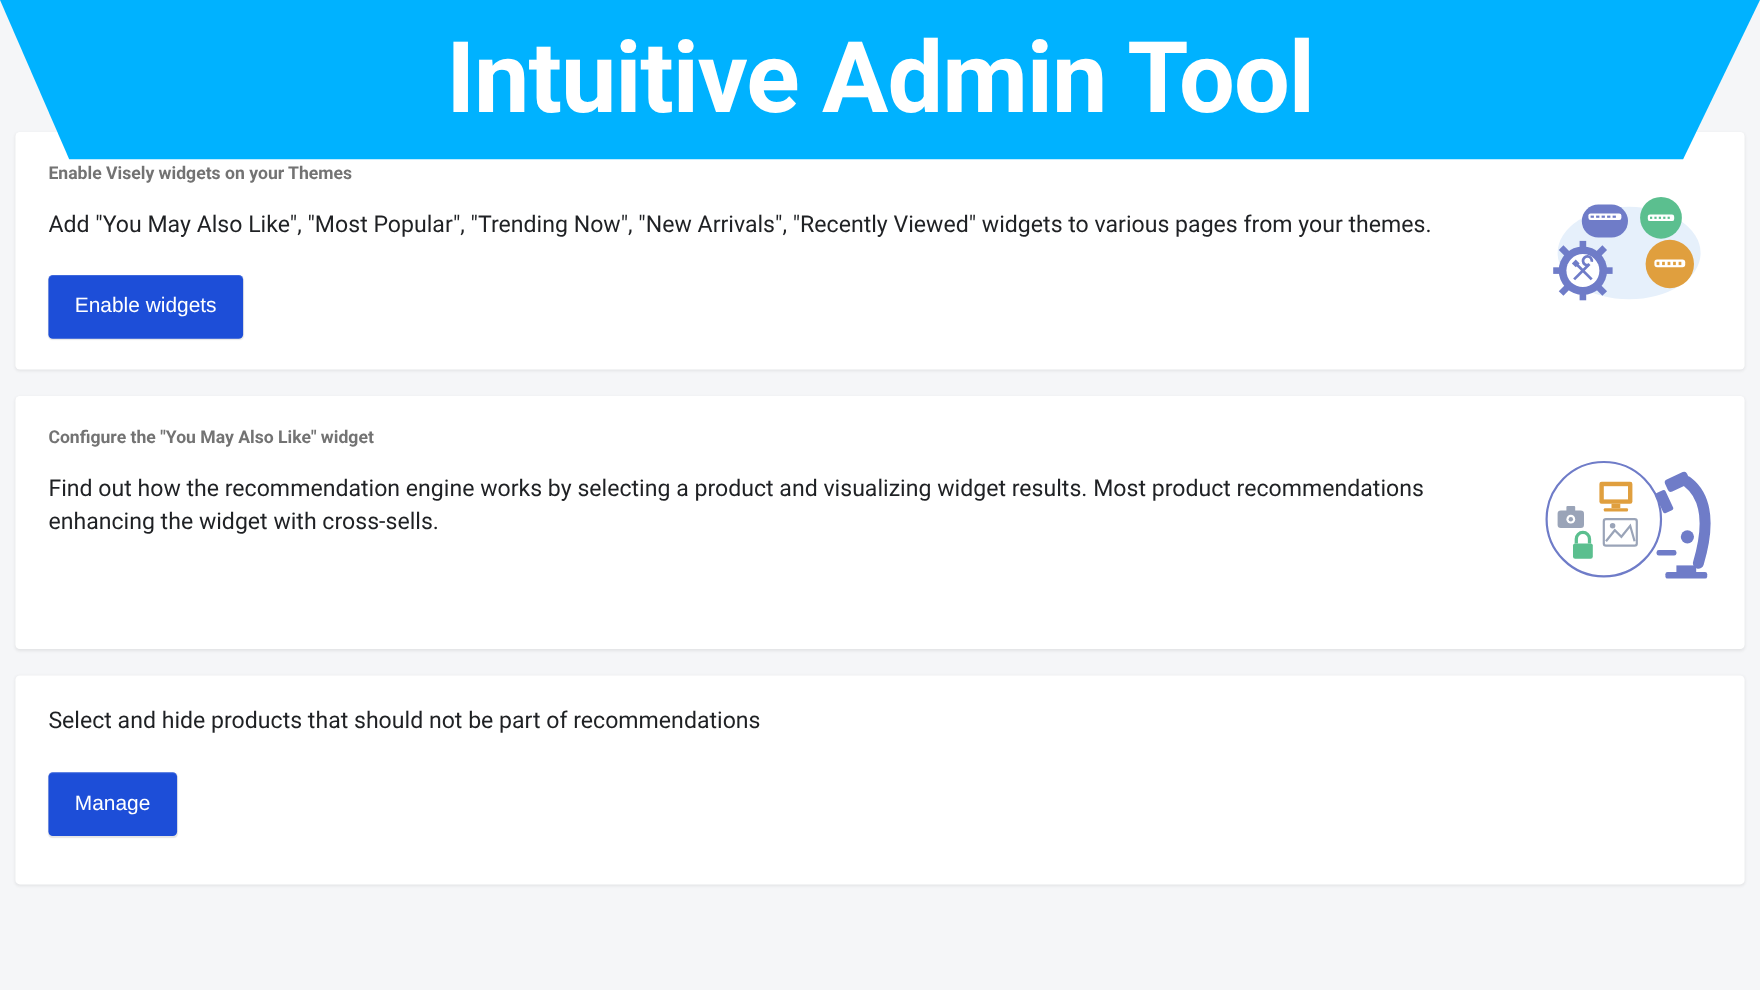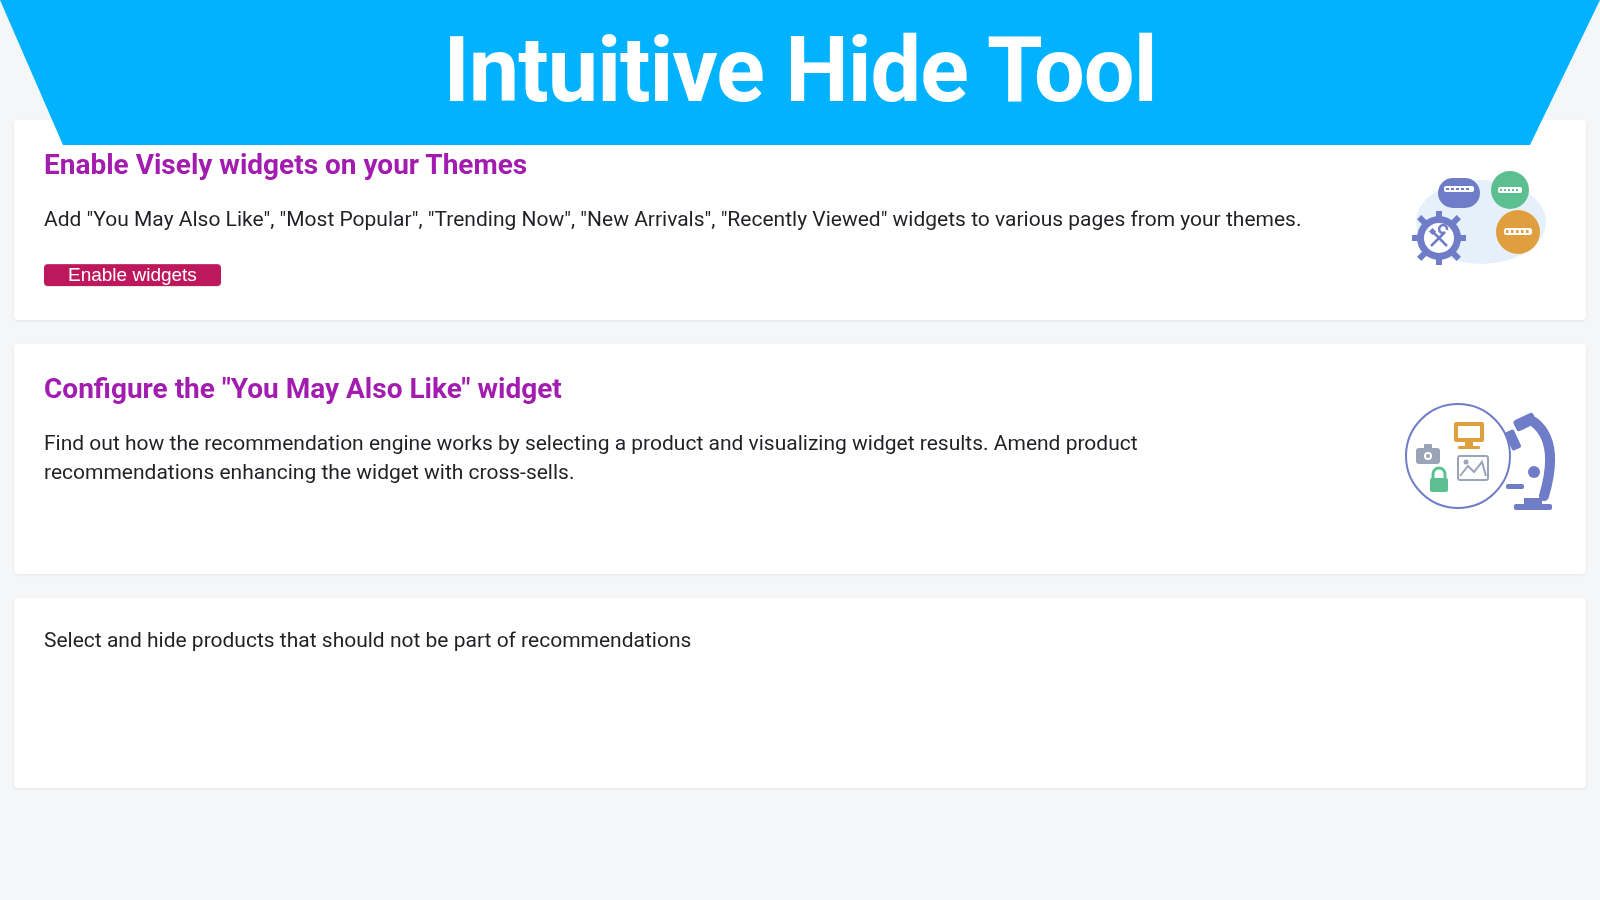--- a/index.html
+++ b/index.html
@@ -51,40 +51,40 @@
       margin-bottom: 24px;
       padding: 28px 30px 28px 30px;
       position: relative;
       min-height: 200px;
     }
     .card:first-child { padding-top: 24px; }
     .card-content {
       max-width: 1280px;
     }
     .card-title {
-      font-size: 28px;
+      font-size: 16px;
       font-weight: 700;
-      color: #a21caf;
+      color: #737373;
       margin-bottom: 24px;
     }
     .card:first-child .card-title { margin-top: 4px; }
     .card-desc {
       font-size: 21px;
       color: #1f2124;
       line-height: 1.4;
       margin-bottom: 30px;
       max-width: 1260px;
     }
     .card-button {
       display: inline-block;
-      background: #be185d;
+      background: #1d4ed8;
       color: #ffffff;
       font-size: 19px;
       font-weight: 400;
-      padding: 0 24px;
+      padding: 18px 24px;
       border: none;
       border-radius: 4px;
       cursor: pointer;
       box-shadow: 0 1px 1px rgba(0,0,0,0.1), inset 0 1px 0 rgba(255,255,255,0.15);
     }
     .card-icon {
       position: absolute;
       right: 30px;
       top: 50%;
       transform: translateY(-50%);
@@ -93,21 +93,21 @@
     }
     .card-icon svg { width: 100%; height: 100%; }
   </style>
 </head>
 <body>
 
 <div class="banner">
   <svg class="banner-shape" viewBox="0 0 1600 145" preserveAspectRatio="none">
     <polygon points="0,0 1600,0 1530,145 63,145" fill="#00b2ff"></polygon>
   </svg>
-  <div class="banner-title">Intuitive Hide Tool</div>
+  <div class="banner-title">Intuitive Admin Tool</div>
 </div>
 
 <div class="card-container">
 
   <div class="card">
     <div class="card-content">
       <h2 class="card-title">Enable Visely widgets on your Themes</h2>
       <p class="card-desc">Add "You May Also Like", "Most Popular", "Trending Now", "New Arrivals", "Recently Viewed" widgets to various pages from your themes.</p>
       <button class="card-button">Enable widgets</button>
     </div>
@@ -172,21 +172,21 @@
             </g>
           </g>
         </g>
       </svg>
     </div>
   </div>
 
   <div class="card" style="min-height:230px;">
     <div class="card-content">
       <h2 class="card-title">Configure the "You May Also Like" widget</h2>
-      <p class="card-desc">Find out how the recommendation engine works by selecting a product and visualizing widget results. Amend product recommendations enhancing the widget with cross-sells.</p>
+      <p class="card-desc">Find out how the recommendation engine works by selecting a product and visualizing widget results. Most product recommendations enhancing the widget with cross-sells.</p>
     </div>
     <div class="card-icon" style="width:160px;height:130px;">
       <svg viewBox="0 0 160 130">
 
         <circle cx="62" cy="62" r="52" fill="#ffffff" stroke="#6f7cc8" stroke-width="2"></circle>
 
         <g fill="#e09f3e">
           <rect x="58" y="28" width="30" height="20" rx="2"></rect>
           <rect x="69" y="48" width="8" height="4"></rect>
           <rect x="62" y="52" width="22" height="3" rx="1"></rect>
@@ -220,16 +220,17 @@
           <rect x="110" y="90" width="18" height="5" rx="2"></rect>
           <circle cx="138" cy="78" r="6"></circle>
         </g>
       </svg>
     </div>
   </div>
 
   <div class="card" style="min-height:190px;">
     <div class="card-content">
       <p class="card-desc">Select and hide products that should not be part of recommendations</p>
+      <button class="card-button">Manage</button>
     </div>
   </div>
 
 </div>
 
 </body></html>

